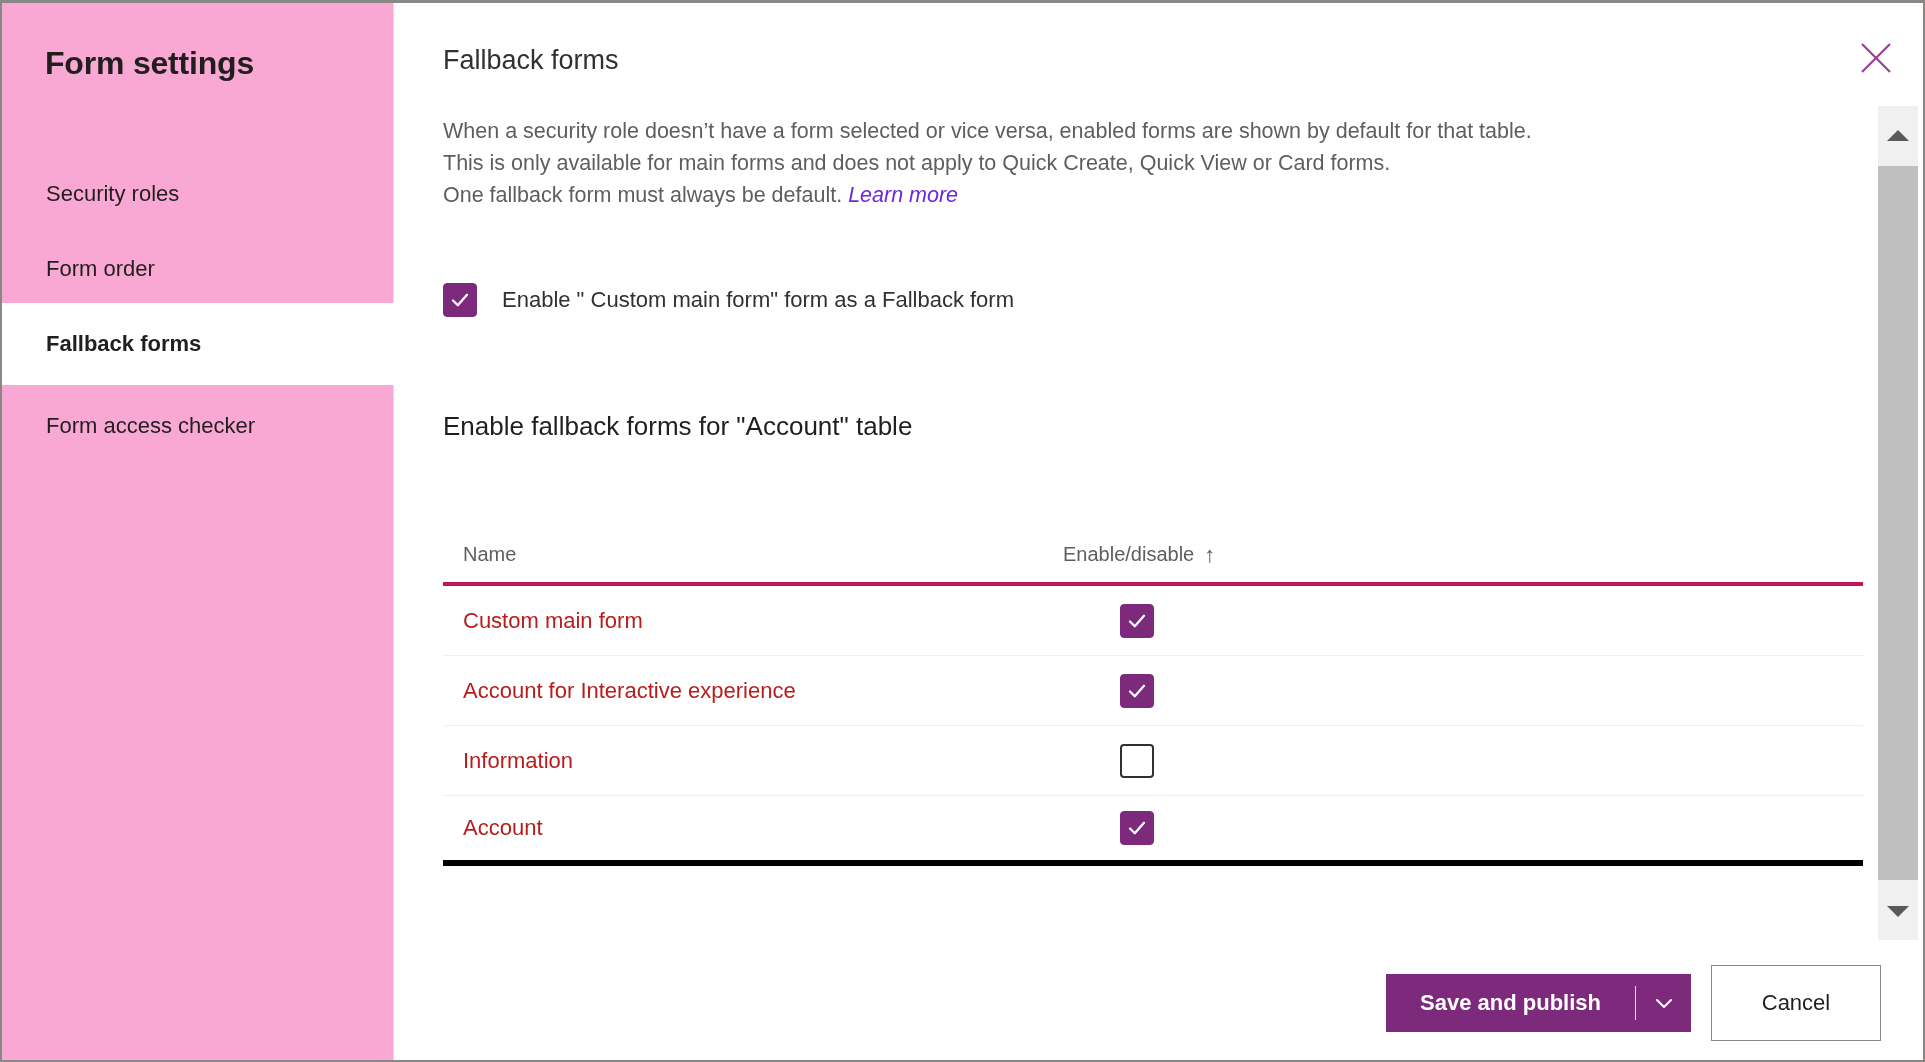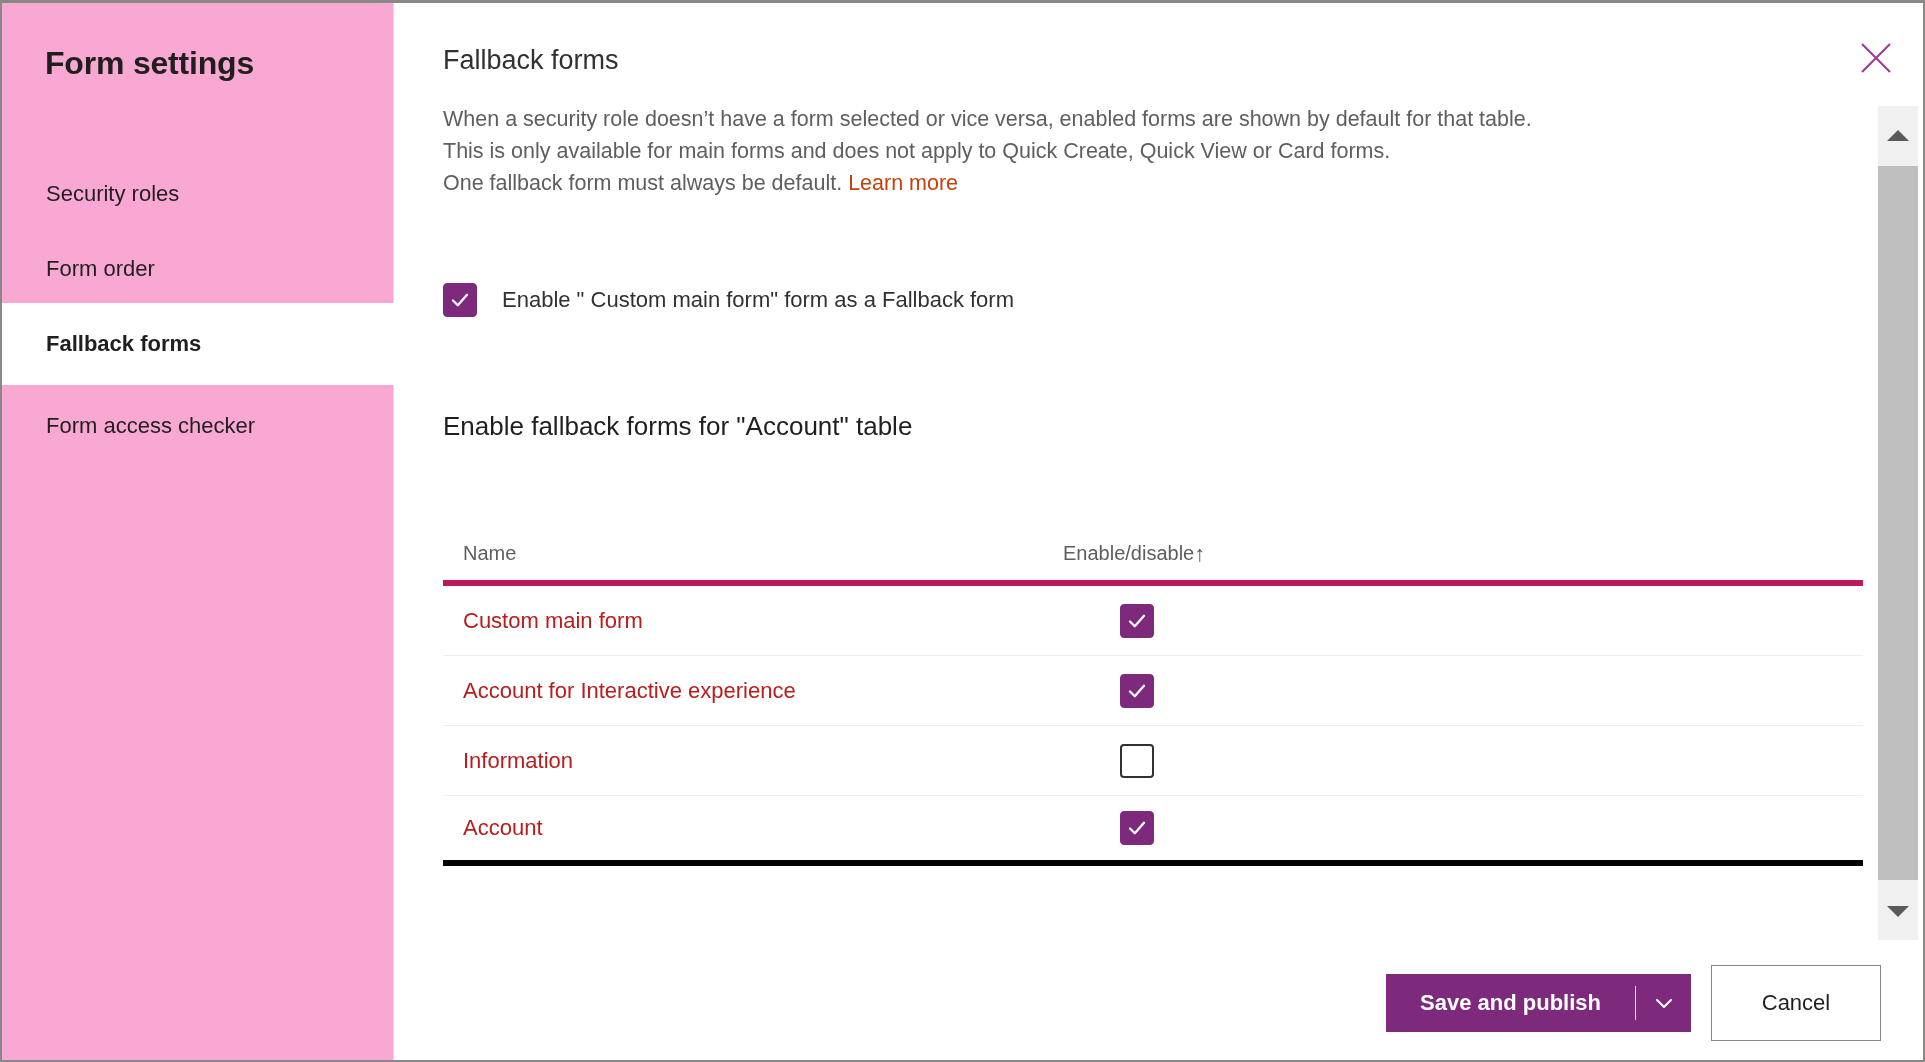--- a/index.html
+++ b/index.html
@@ -90,29 +90,30 @@
     align-items: center;
     justify-content: center;
     cursor: pointer;
     background: transparent;
     border: none;
   }
 
   #description {
     position: absolute;
     left: 48px;
-    top: 100px;
+    top: 112px;
     width: 1420px;
     font-size: 21.5px;
     line-height: 32px;
     color: #605e5c;
   }
   #description a {
-    color: #c2410c;
+    color: #6d28d9;
     text-decoration: none;
+    font-style: italic;
   }
 
   
   #master-row {
     position: absolute;
     left: 48px;
     top: 280px;
     display: flex;
     align-items: center;
   }
@@ -157,28 +158,28 @@
     position: absolute;
     left: 48px;
     top: 523px;
     width: 1420px;
   }
 
   .thead {
     display: flex;
     align-items: center;
     height: 60px;
-    border-bottom: 6px solid #be185d;
+    border-bottom: 4px solid #be185d;
   }
   .th {
     font-size: 20px;
     color: #605e5c;
   }
   .th.name { width: 620px; padding-left: 20px; }
-  .th.enable { width: 400px; display: flex; align-items: flex-end; }
+  .th.enable { width: 400px; display: flex; align-items: flex-end; gap: 10px; }
 
   .sort-arrow { font-size: 22px; color: #605e5c; line-height: 1; }
 
   .trow {
     display: flex;
     align-items: center;
     height: 70px;
     border-bottom: 1px solid #f0eff0;
   }
   .trow:last-child { border-bottom: 6px solid #000000; }

